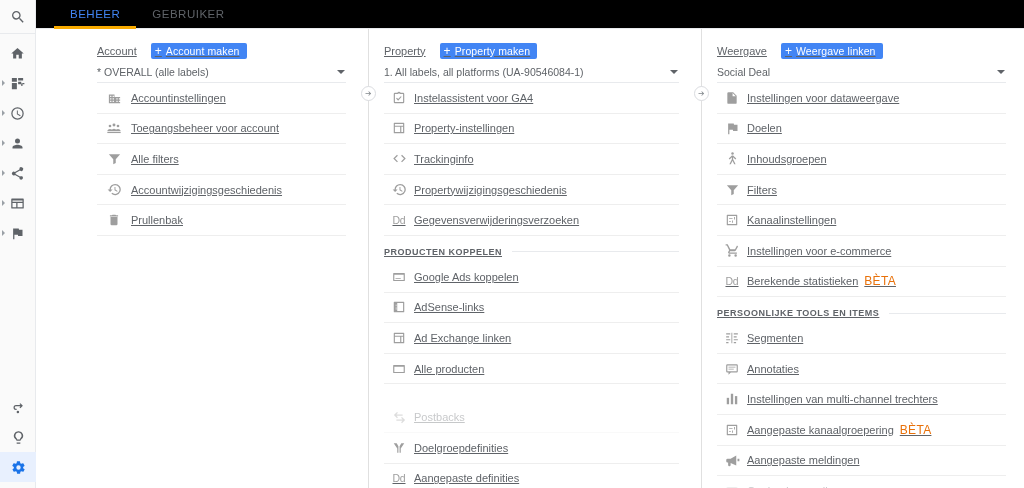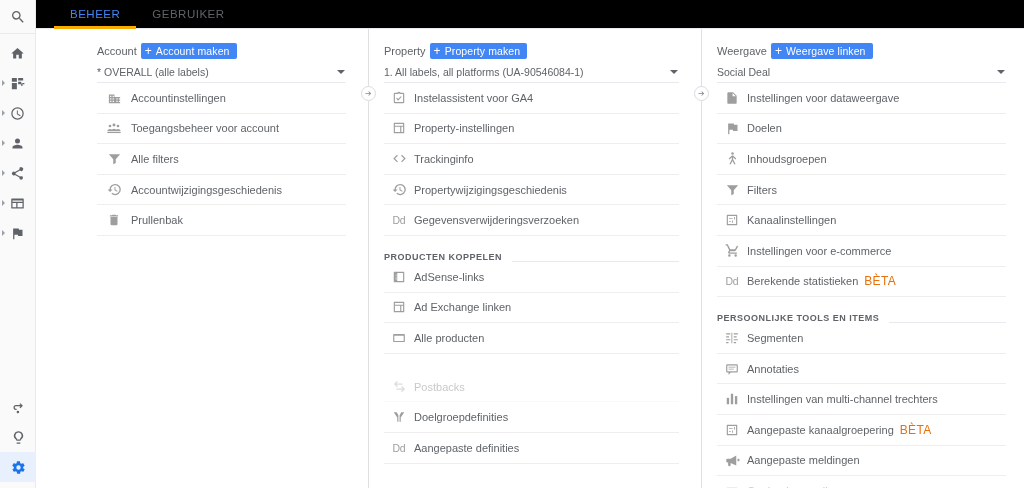--- a/index.html
+++ b/index.html
@@ -79,22 +79,22 @@
   .col-divider .collapser {
     position: absolute; top: 57px; left: -7px;
     width: 15px; height: 15px; border-radius: 50%;
     background: #fff; border: 1px solid #dadce0;
     display: flex; align-items: center; justify-content: center;
     cursor: pointer;
   }
   .col-divider .collapser svg { fill: #80868b; display:block; }
 
   .col-head {
-    display: flex; align-items: center; gap: 4px;
-    padding-top: 11px; height: 32px;
+    display: flex; align-items: center; gap: 14px;
+    padding-top: 11px; height: 32px; text-decoration: underline;
   }
   .col-head .lbl { font-size: 11px; color: #5f6368; }
   .btn-create {
     background: #4285f4; color: #fff; font-size: 10.5px;
     height: 16px; border-radius: 2px; border: none;
     display: inline-flex; align-items: center; gap: 4px;
     padding: 0 7px 0 4px; cursor: pointer; letter-spacing: .1px;
     white-space: nowrap;
   }
   .btn-create .plus { font-size: 12px; line-height: 10px; font-weight: 400; }
@@ -107,21 +107,21 @@
   }
   .selector .caret-dn {
     width: 0; height: 0;
     border-top: 4px solid #5f6368;
     border-left: 4px solid transparent;
     border-right: 4px solid transparent;
     margin-right: 1px;
   }
 
   
-  .list { margin-top: 0; }
+  .list { margin-top: 0; text-decoration: underline; }
   .row {
     display: flex; align-items: center; gap: 0;
     height: 30.6px;
     border-bottom: 1px solid #eeeeee;
     cursor: pointer; font-size: 11px; color: #5f6368;
   }
   .row .ico {
     width: 34px; flex: 0 0 34px; display: flex; align-items: center;
     justify-content: center;
   }
@@ -129,21 +129,21 @@
   .row .ico .dd {
     font-size: 10.5px; color: #9e9e9e; letter-spacing: -.2px;
   }
   .row .txt { white-space: nowrap; }
   .row.narrow .ico { width: 30px; flex: 0 0 30px; }
   .beta {
     color: #e8710a; font-size: 12px; letter-spacing: .3px; margin-left: 6px;
     text-transform: uppercase;
   }
   .section-head {
-    display: flex; align-items: flex-end; gap: 10px;
+    display: flex; align-items: center; gap: 10px;
     height: 26px; padding-top: 6px;
   }
   .section-head .t {
     font-size: 9px; font-weight: bold; color: #5f6368; letter-spacing: .5px;
     white-space: nowrap;
   }
   .section-head .rule { flex: 1; height: 1px; background: #e8eaed; }
   .spacer-row { height: 18px; }
   .fade-row { opacity: .35; }
 </style>
@@ -383,20 +383,28 @@
                 <span class="dd">Dd</span>
               </span>
             <span class="txt">Gegevensverwijderingsverzoeken</span>
           </div>
 
           <div class="section-head">
             <span class="t">PRODUCTEN KOPPELEN</span>
             <span class="rule"></span>
           </div>
 
+          <div class="row narrow">
+            <span class="ico">
+              <svg width="14" height="14" viewBox="0 0 24 24">
+                  <path d="M21 5H3a1 1 0 00-1 1v12a1 1 0 001 1h18a1 1 0 001-1V6a1 1 0 00-1-1zm-1 12H4V8h16zM6 14h9v1.5H6z"></path>
+                </svg>
+            </span>
+            <span class="txt">Google Ads koppelen</span>
+          </div>
 
           <div class="row narrow">
             <span class="ico">
               <svg width="14" height="14" viewBox="0 0 24 24">
                   <path d="M20 3H4a1 1 0 00-1 1v16a1 1 0 001 1h16a1 1 0 001-1V4a1 1 0 00-1-1zm-1 16H9V5h10zM6.5 7.5h1v3h-1zm0 5h1v4h-1z"></path>
                 </svg>
             </span>
             <span class="txt">AdSense-links</span>
           </div>
 

